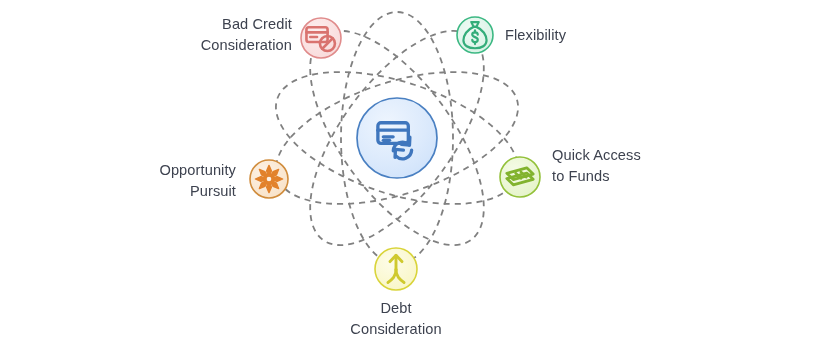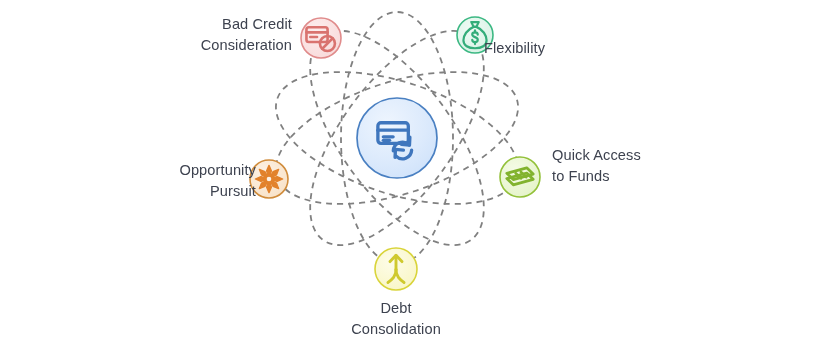--- a/index.html
+++ b/index.html
@@ -146,21 +146,21 @@
             <path d="M12 12 L10.35 6.4 L12 2.6 L13.65 6.4 Z" transform="rotate(315 12 12)"></path>
             <circle cx="12" cy="12" r="2.15" fill="#fdf2e5" stroke="#e2822c" stroke-width="1.1"></circle>
           </g>
         </g>
       </g>
   </svg>
 
   <div id="labels">
       <div class="node-label label-right-align" style="left: 110px; top: 14px; width: 182px;">Bad Credit
 Consideration</div>
-      <div class="node-label label-left-align" style="left: 484px; top: 25px; width: 190px; margin-top: 13px;">Flexibility</div>
+      <div class="node-label label-left-align" style="left: 505px; top: 25px; width: 190px;">Flexibility</div>
       <div class="node-label label-left-align" style="left: 552px; top: 145px; width: 190px;">Quick Access
 to Funds</div>
       <div class="node-label label-center-align" style="left: 301px; top: 298px; width: 190px;">Debt
-Consolidation</div>
-      <div class="node-label label-right-align" style="left: 76px; top: 160px; width: 180px;">Opportunity
+Consideration</div>
+      <div class="node-label label-right-align" style="left: 56px; top: 160px; width: 180px;">Opportunity
 Pursuit</div>
     </div>
 </div>
 
 </body></html>

